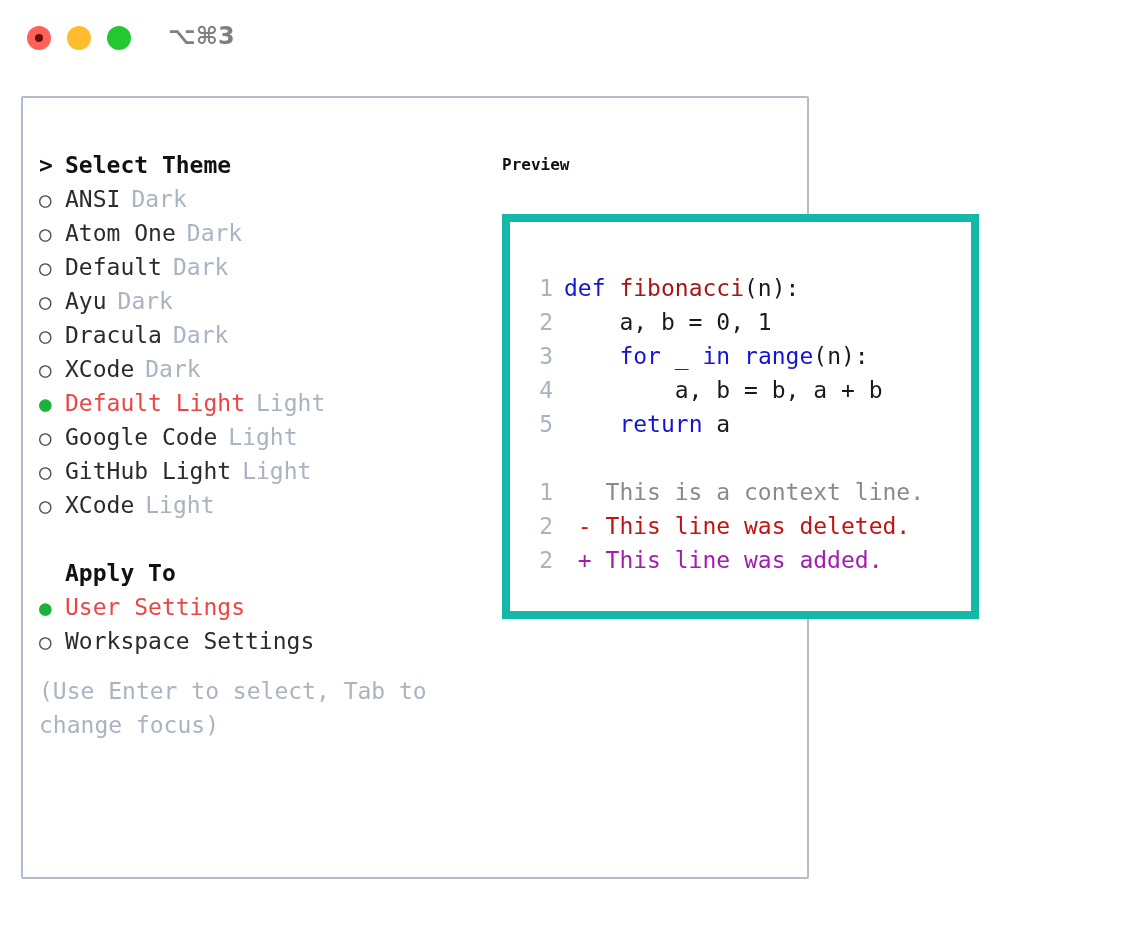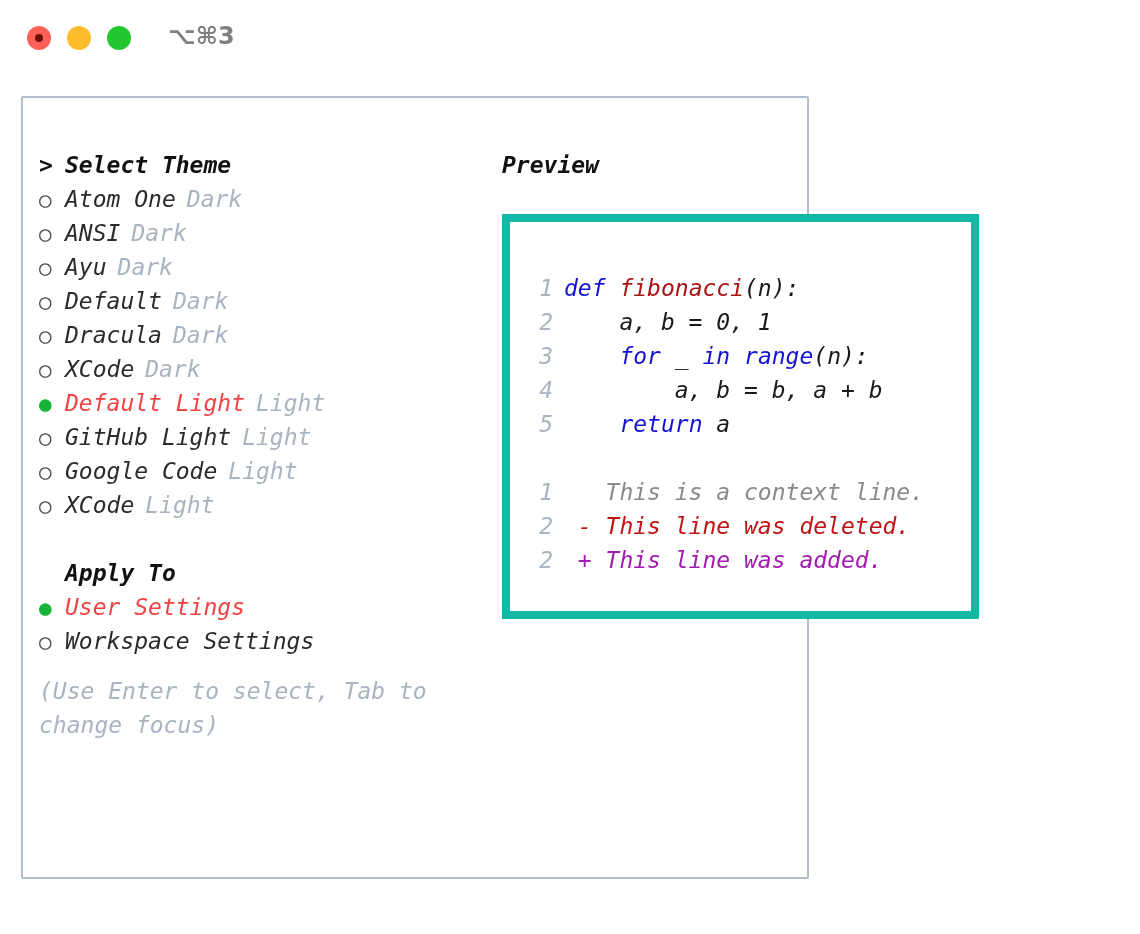--- a/index.html
+++ b/index.html
@@ -65,21 +65,20 @@
   #panel {
     position: absolute;
     left: 21px;
     top: 96px;
     width: 788px;
     height: 783px;
     border: 2px solid #b3bcc8;
     border-radius: 2px;
     box-sizing: border-box;
     background: #ffffff;
-    font-style: italic;
   }
 
   
   #left-col {
     position: absolute;
     left: 16px;
     top: 50px;
     width: 440px;
   }
 
@@ -129,21 +128,21 @@
   }
 
   
   #right-col {
     position: absolute;
     left: 479px;
     top: 50px;
     width: 490px;
   }
   #preview-title {
-    font-size: 23px;
+    font-size: 16px;
     font-weight: bold;
     color: #111111;
     line-height: 34px;
   }
   #preview-box {
     margin-top: 32px;
     width: 477px;
     height: 405px;
     border: 8px solid #14b8a6;
     box-sizing: border-box;
@@ -189,29 +188,29 @@
 
   <div id="panel">
 
     <div id="left-col">
 
       <div class="section-header">
         <span class="caret">&gt;</span><span>Select Theme</span>
       </div>
 
       <div id="theme-rows">
+          <div class="row"><span class="bullet">○</span><span class="name">ANSI</span><span class="cat">Dark</span></div>
           <div class="row"><span class="bullet">○</span><span class="name">Atom One</span><span class="cat">Dark</span></div>
-          <div class="row"><span class="bullet">○</span><span class="name">ANSI</span><span class="cat">Dark</span></div>
+          <div class="row"><span class="bullet">○</span><span class="name">Default</span><span class="cat">Dark</span></div>
           <div class="row"><span class="bullet">○</span><span class="name">Ayu</span><span class="cat">Dark</span></div>
-          <div class="row"><span class="bullet">○</span><span class="name">Default</span><span class="cat">Dark</span></div>
           <div class="row"><span class="bullet">○</span><span class="name">Dracula</span><span class="cat">Dark</span></div>
           <div class="row"><span class="bullet">○</span><span class="name">XCode</span><span class="cat">Dark</span></div>
           <div class="row selected"><span class="bullet">●</span><span class="name">Default Light</span><span class="cat">Light</span></div>
+          <div class="row"><span class="bullet">○</span><span class="name">Google Code</span><span class="cat">Light</span></div>
           <div class="row"><span class="bullet">○</span><span class="name">GitHub Light</span><span class="cat">Light</span></div>
-          <div class="row"><span class="bullet">○</span><span class="name">Google Code</span><span class="cat">Light</span></div>
           <div class="row"><span class="bullet">○</span><span class="name">XCode</span><span class="cat">Light</span></div>
         </div>
 
       <div class="spacer"></div>
 
       <div class="section-header unfocused">
         <span class="caret">&gt;</span><span>Apply To</span>
       </div>
 
       <div id="apply-rows">

